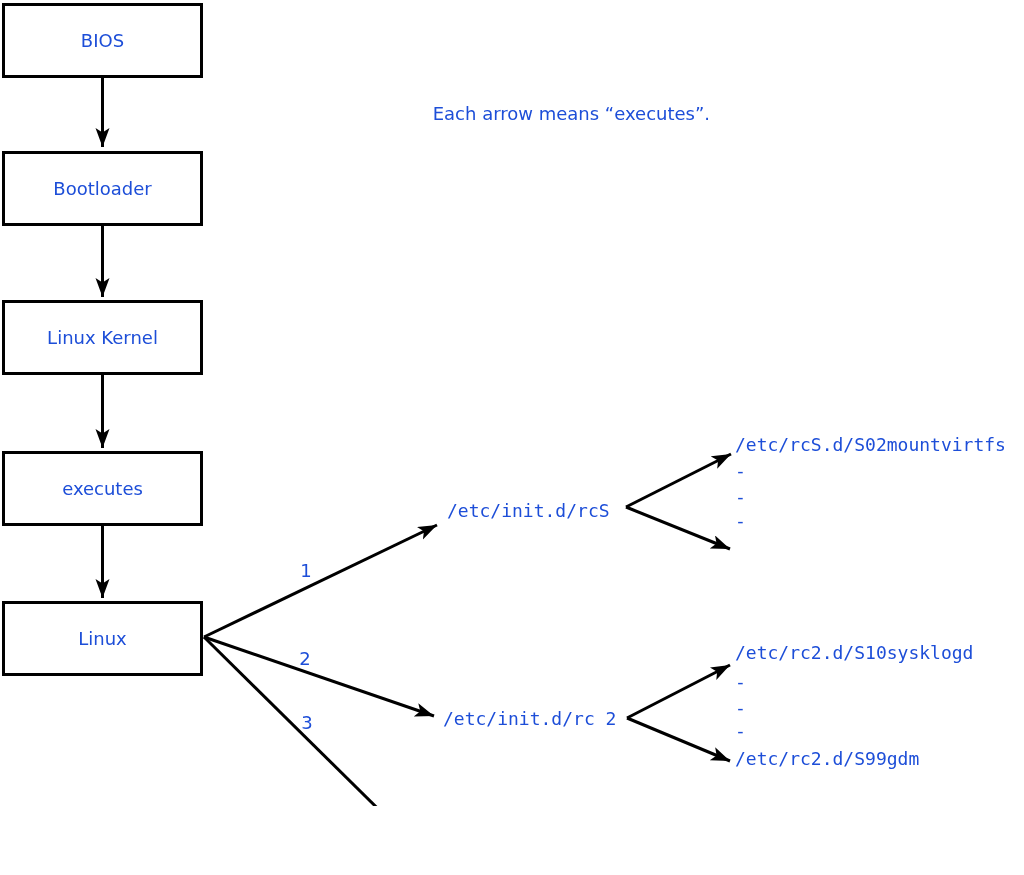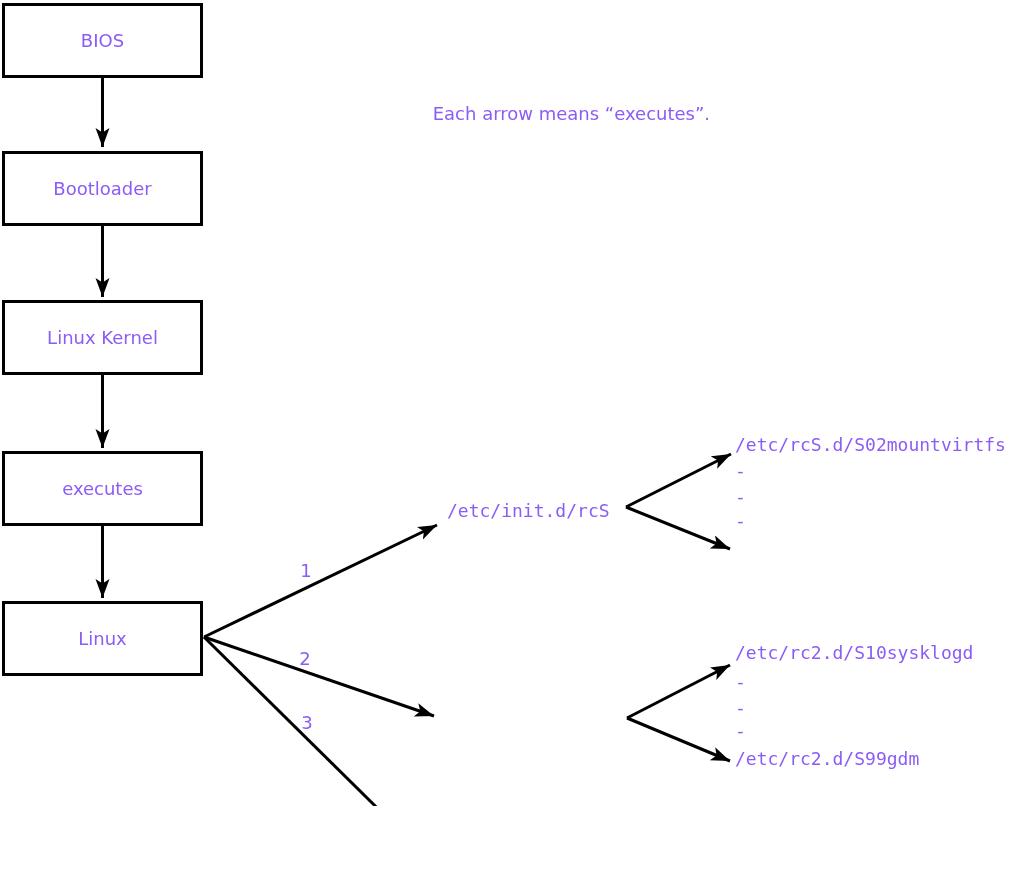--- a/index.html
+++ b/index.html
@@ -1,21 +1,21 @@
 <!DOCTYPE html>
 <html><head>
 <meta charset="utf-8">
 <style>
   html, body { margin: 0; padding: 0; background: #ffffff; }
   .canvas {
     position: relative;
     width: 1024px;
     height: 806px;
     background: #ffffff;
-    color: #8b5cf6;
+    color: #1d4ed8;
     font-family: "DejaVu Sans", "Liberation Sans", sans-serif;
     overflow: hidden;
   }
   svg.arrows {
     position: absolute;
     left: 0; top: 0;
     width: 1024px; height: 875px;
   }
   .box {
     position: absolute;
@@ -96,20 +96,21 @@
     <span>Linux</span>
   </div>
 
   <div class="caption">Each arrow means “executes”.</div>
 
   <div class="num" style="left:306px; top:570px">1</div>
   <div class="num" style="left:305px; top:658px">2</div>
   <div class="num" style="left:307px; top:722px">3</div>
 
   <div class="mono" style="left:447px; top:510px">/etc/init.d/rcS</div>
+  <div class="mono" style="left:443px; top:718px">/etc/init.d/rc 2</div>
   <div class="mono" style="left:450px; top:864px">init</div>
 
   <div class="mono" style="left:735px; top:444px">/etc/rcS.d/S02mountvirtfs</div>
   <div class="mono" style="left:735px; top:470px">-</div>
   <div class="mono" style="left:735px; top:496px">-</div>
   <div class="mono" style="left:735px; top:520px">-</div>
 
   <div class="mono" style="left:735px; top:652px">/etc/rc2.d/S10sysklogd</div>
   <div class="mono" style="left:735px; top:681px">-</div>
   <div class="mono" style="left:735px; top:707px">-</div>

